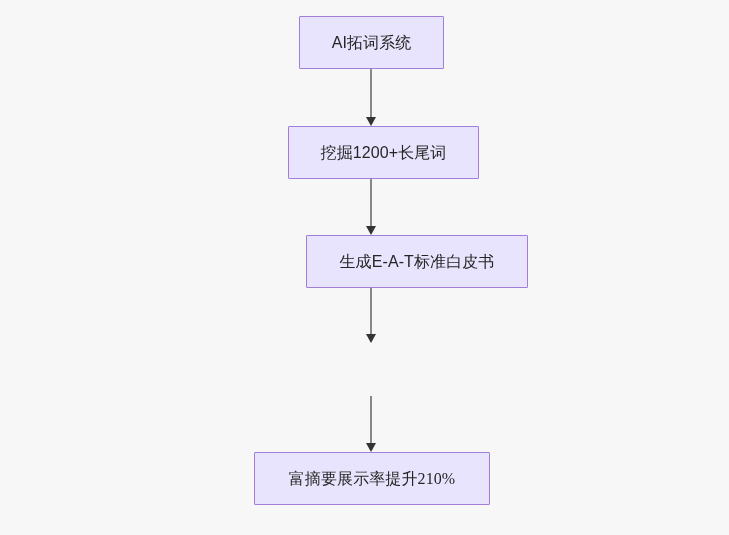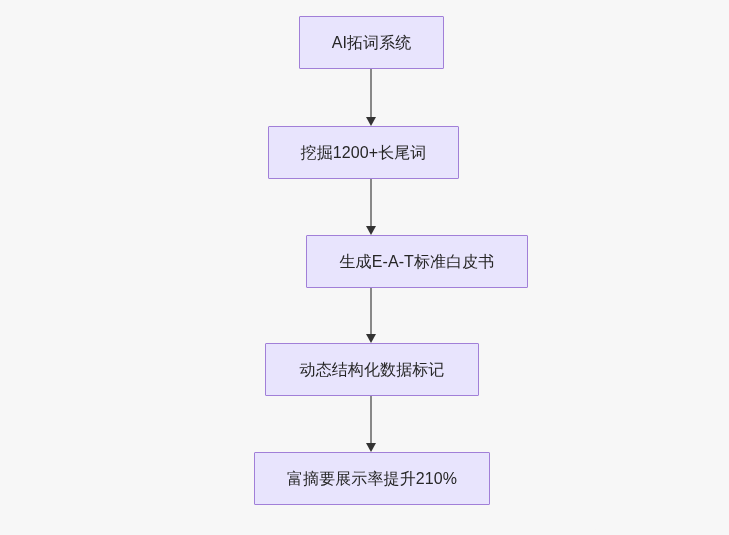--- a/index.html
+++ b/index.html
@@ -83,29 +83,26 @@
 
   <div class="flow-edge" style="left:370px; top:396px; width:2px; height:56px;">
     <div class="edge-line" style="height:47px;"></div>
     <div class="edge-arrow" style="left:-4.5px; top:47px;"></div>
   </div>
 
   <div class="flow-node" style="left:299px; top:16px; width:145px; height:53px;">
     <span class="node-label">AI拓词系统</span>
   </div>
 
-  <div class="flow-node" style="left:268px; top:126px; width:191px; height:53px;">
+  <div class="flow-node" style="left:288px; top:126px; width:191px; height:53px;">
     <span class="node-label">挖掘1200+长尾词</span>
   </div>
 
   <div class="flow-node" style="left:261px; top:235px; width:222px; height:53px;margin-left:45px;">
     <span class="node-label">生成E-A-T标准白皮书</span>
   </div>
 
-  <div class="flow-node" style="left:265px; top:343px; width:214px; height:53px;">
-    <span class="node-label">动态结构化数据标记</span>
-  </div>
 
-  <div class="flow-node" style="left:254px; top:452px; width:236px; height:53px;">
+  <div class="flow-node" style="left:254px; top:452px; width:236px; height:53px;font-family:Liberation Serif, serif;">
     <span class="node-label">富摘要展示率提升210%</span>
   </div>
 
 </div>
 
 </body></html>

